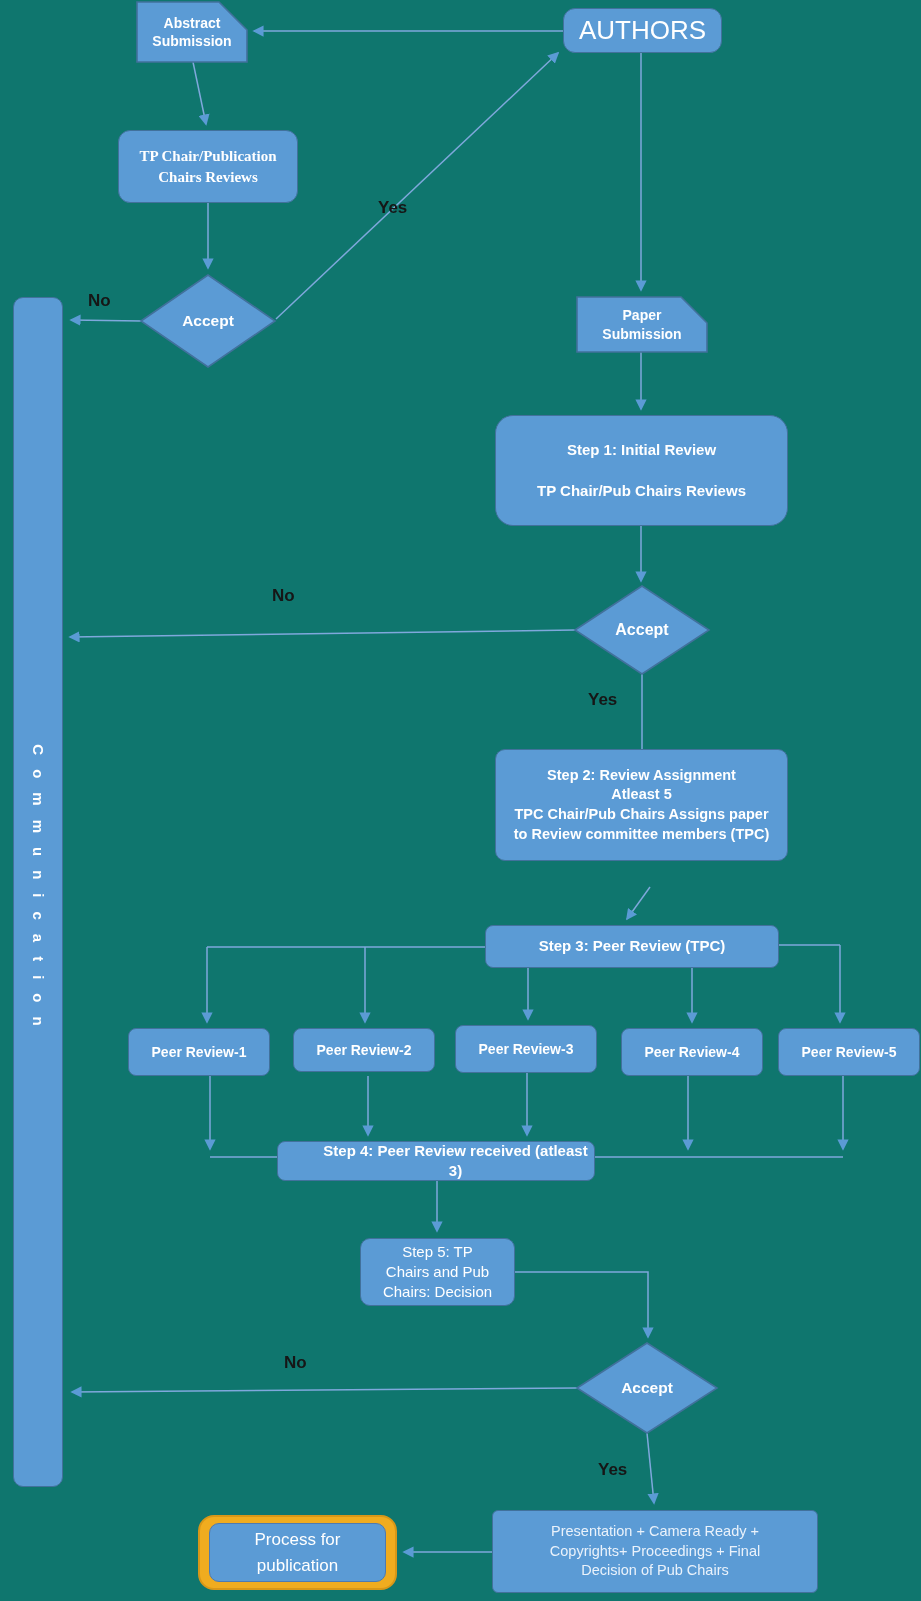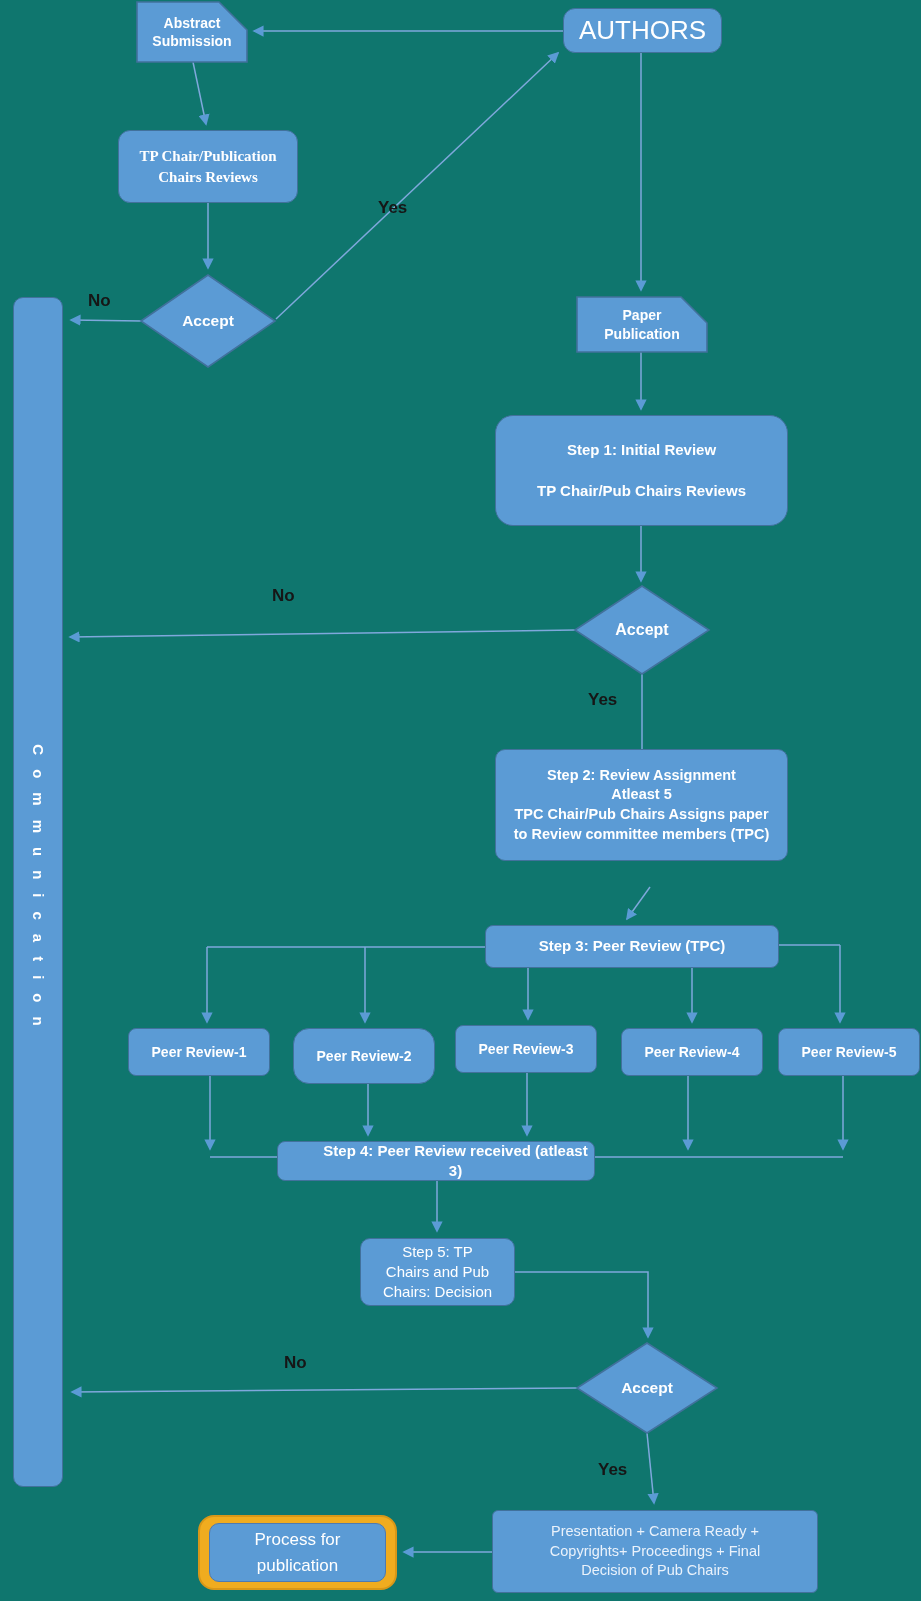--- a/index.html
+++ b/index.html
@@ -90,21 +90,21 @@
       <polygon points="577,297 681,297 707,323 707,352 577,352"></polygon>
       <polygon points="141,321 208,275 275,321 208,367"></polygon>
       <polygon points="575,630 642,586 709,630 642,674"></polygon>
       <polygon points="577,1388 647,1343 717,1388 647,1433"></polygon>
     </g>
   </svg>
 
   <div class="shape-text" style="left:137px;top:2px;width:110px;height:60px;font-size:14px;">Abstract
 Submission</div>
   <div class="shape-text" style="left:577px;top:297px;width:130px;height:55px;font-size:14px;">Paper
-Publication</div>
+Submission</div>
   <div class="shape-text" style="left:141px;top:275px;width:134px;height:92px;font-size:15.5px;">Accept</div>
   <div class="shape-text" style="left:575px;top:586px;width:134px;height:88px;font-size:16px;">Accept</div>
   <div class="shape-text" style="left:577px;top:1343px;width:140px;height:90px;font-size:15.5px;">Accept</div>
 
   <div class="node" style="left:563px;top:8px;width:159px;height:45px;border-radius:12px;font-size:26px;">AUTHORS</div>
 
   <div class="node bold" style="left:118px;top:130px;width:180px;height:73px;border-radius:12px;font-size:15px;font-family:Liberation Serif, serif;">TP Chair/Publication
 Chairs Reviews</div>
 
   <div class="node comm-bar" style="left:13px;top:297px;width:50px;height:1190px;">
@@ -116,21 +116,21 @@
 TP Chair/Pub Chairs Reviews</div>
 
   <div class="node bold" style="left:495px;top:749px;width:293px;height:112px;border-radius:10px;font-size:14.5px;">Step 2: Review Assignment
 Atleast 5
 TPC Chair/Pub Chairs Assigns paper
 to Review committee members (TPC)</div>
 
   <div class="node bold" style="left:485px;top:925px;width:294px;height:43px;border-radius:8px;font-size:15px;">Step 3: Peer Review (TPC)</div>
 
   <div class="node bold" style="left:128px;top:1028px;width:142px;height:48px;border-radius:8px;font-size:14px;">Peer Review-1</div>
-  <div class="node bold" style="left:293px;top:1028px;width:142px;height:56px;border-radius:16px;font-size:14px;">Peer Review-2</div>
+  <div class="node bold" style="left:293px;top:1028px;width:142px;height:44px;border-radius:8px;font-size:14px;">Peer Review-2</div>
   <div class="node bold" style="left:455px;top:1025px;width:142px;height:48px;border-radius:8px;font-size:14px;">Peer Review-3</div>
   <div class="node bold" style="left:621px;top:1028px;width:142px;height:48px;border-radius:8px;font-size:14px;">Peer Review-4</div>
   <div class="node bold" style="left:778px;top:1028px;width:142px;height:48px;border-radius:8px;font-size:14px;">Peer Review-5</div>
 
   <div class="node bold" style="left:277px;top:1141px;width:318px;height:40px;border-radius:8px;font-size:15px;padding-left:39px;">Step 4: Peer Review received (atleast 3)</div>
 
   <div class="node" style="left:360px;top:1238px;width:155px;height:68px;border-radius:10px;font-size:15px;">Step 5: TP
 Chairs and Pub
 Chairs: Decision</div>
 

